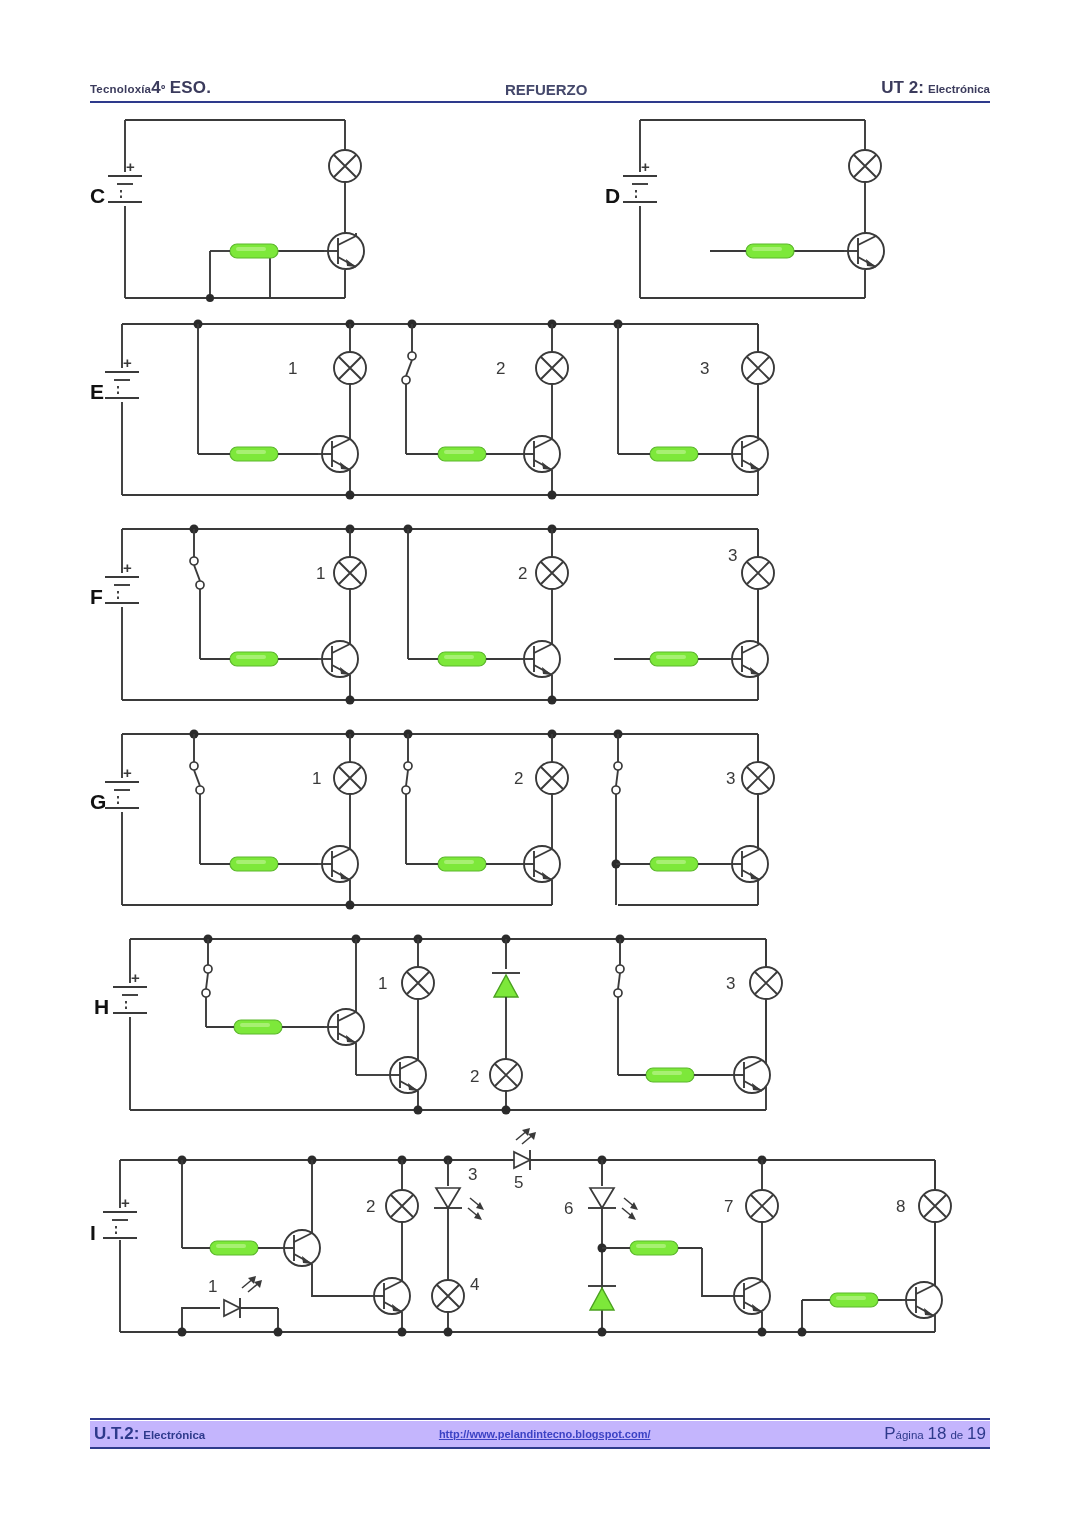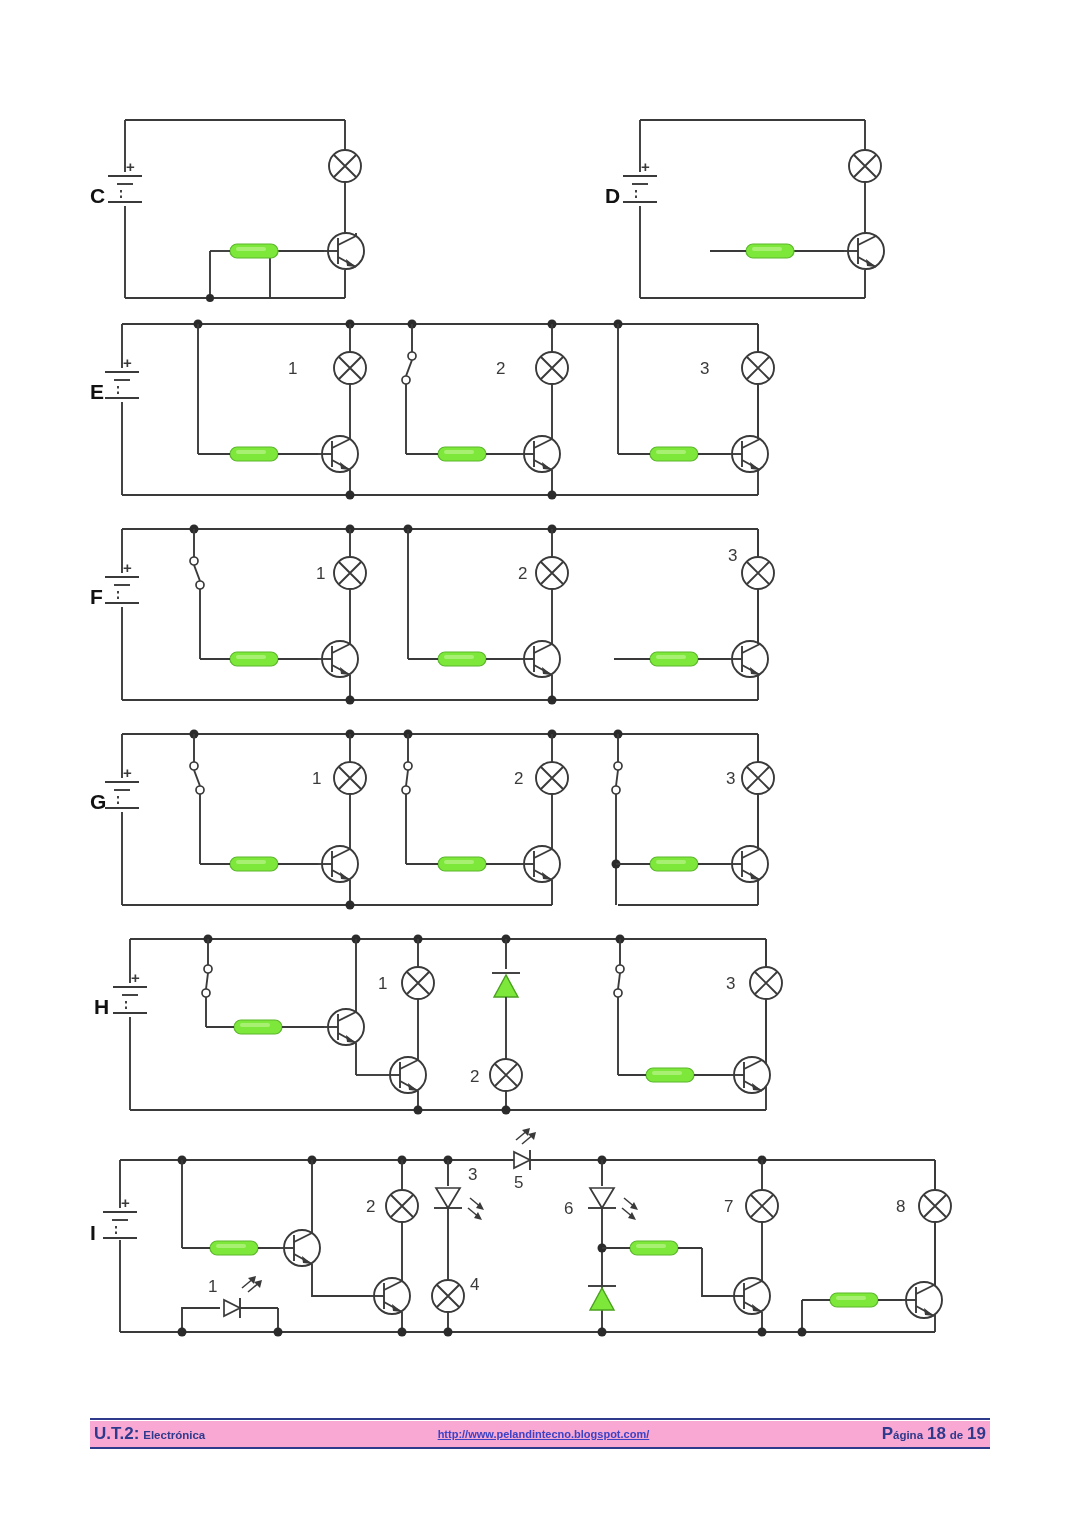--- a/index.html
+++ b/index.html
@@ -13,26 +13,26 @@
   .hleft,.hcenter,.hright{font-family:"Liberation Sans",sans-serif;color:#3b3b5c;font-weight:bold;white-space:nowrap;}
   .hleft{font-size:15px;letter-spacing:.2px;}
   .hcenter{font-size:15px;color:#44486b;}
   .hright{font-size:15px;}
   .sc{font-size:11.5px;}
   .bg18{font-size:17px;}
 
   
   .footer{position:absolute;left:90px;top:1418px;width:900px;}
   .footer .fbar{display:flex;align-items:center;justify-content:space-between;
-      background:#f9a8d4;height:26px;padding:4px 4px;box-sizing:border-box;}
+      background:#c4b5fd;height:26px;padding:4px 4px;box-sizing:border-box;}
   .footer .fline{border-top:2.5px solid #2e3a8c;width:100%;}
   .footer .ftop{border-top:2.5px solid #2e3a8c;width:100%;margin-bottom:1px;}
   .fleft{font-size:14px;font-weight:bold;color:#2e3a8c;white-space:nowrap;}
   .fcenter{font-size:11px;font-weight:bold;color:#3b42c4;text-decoration:underline;white-space:nowrap;}
-  .fright{font-size:14px;font-weight:bold;color:#2e3a8c;white-space:nowrap;}
+  .fright{font-size:14px;font-weight:normal;color:#2e3a8c;white-space:nowrap;}
 
   
   .circuit{position:absolute;}
   svg{display:block;overflow:visible;}
   .wire{stroke:#3a3a3a;stroke-width:1.9;fill:none;}
   .node{fill:#2b2b2b;}
   .sym{stroke:#3a3a3a;stroke-width:1.9;fill:#fff;}
   .symline{stroke:#3a3a3a;stroke-width:1.9;fill:none;}
   .res{fill:#7de83a;stroke:#5cb82c;stroke-width:1.2;}
   .resgloss{fill:#a7f072;}
@@ -42,20 +42,32 @@
   .whfill{fill:#fff;stroke:#3a3a3a;stroke-width:1.7;}
   .arrw{stroke:#3a3a3a;stroke-width:1.5;fill:none;}
   .arrwh{fill:#3a3a3a;}
   .swcirc{fill:#fff;stroke:#3a3a3a;stroke-width:1.7;}
 </style>
 </head>
 <body>
 
 <div class="page">
 
+  <div class="header">
+    <div class="hrow">
+      <div class="hleft">
+        <span class="sc">Tecnoloxía</span><span class="bg18">4</span><span class="sc">º</span> <span class="bg18">ESO.</span>
+      </div>
+      <div class="hcenter">REFUERZO</div>
+      <div class="hright">
+        <span class="bg18">UT 2:</span> <span class="sc">Electrónica</span>
+      </div>
+    </div>
+    <div class="hline"></div>
+  </div>
 
   <div class="circuit" style="left:90px;top:110px;">
     <svg width="300" height="205" viewBox="0 0 300 205">
 
       <path class="wire" d="M35 10 H255"></path>
       <path class="wire" d="M35 10 V62"></path>
       <path class="wire" d="M35 96 V188"></path>
       <path class="wire" d="M35 188 H255"></path>
       <path class="wire" d="M255 10 V40"></path>
       <path class="wire" d="M255 72 V123"></path>

